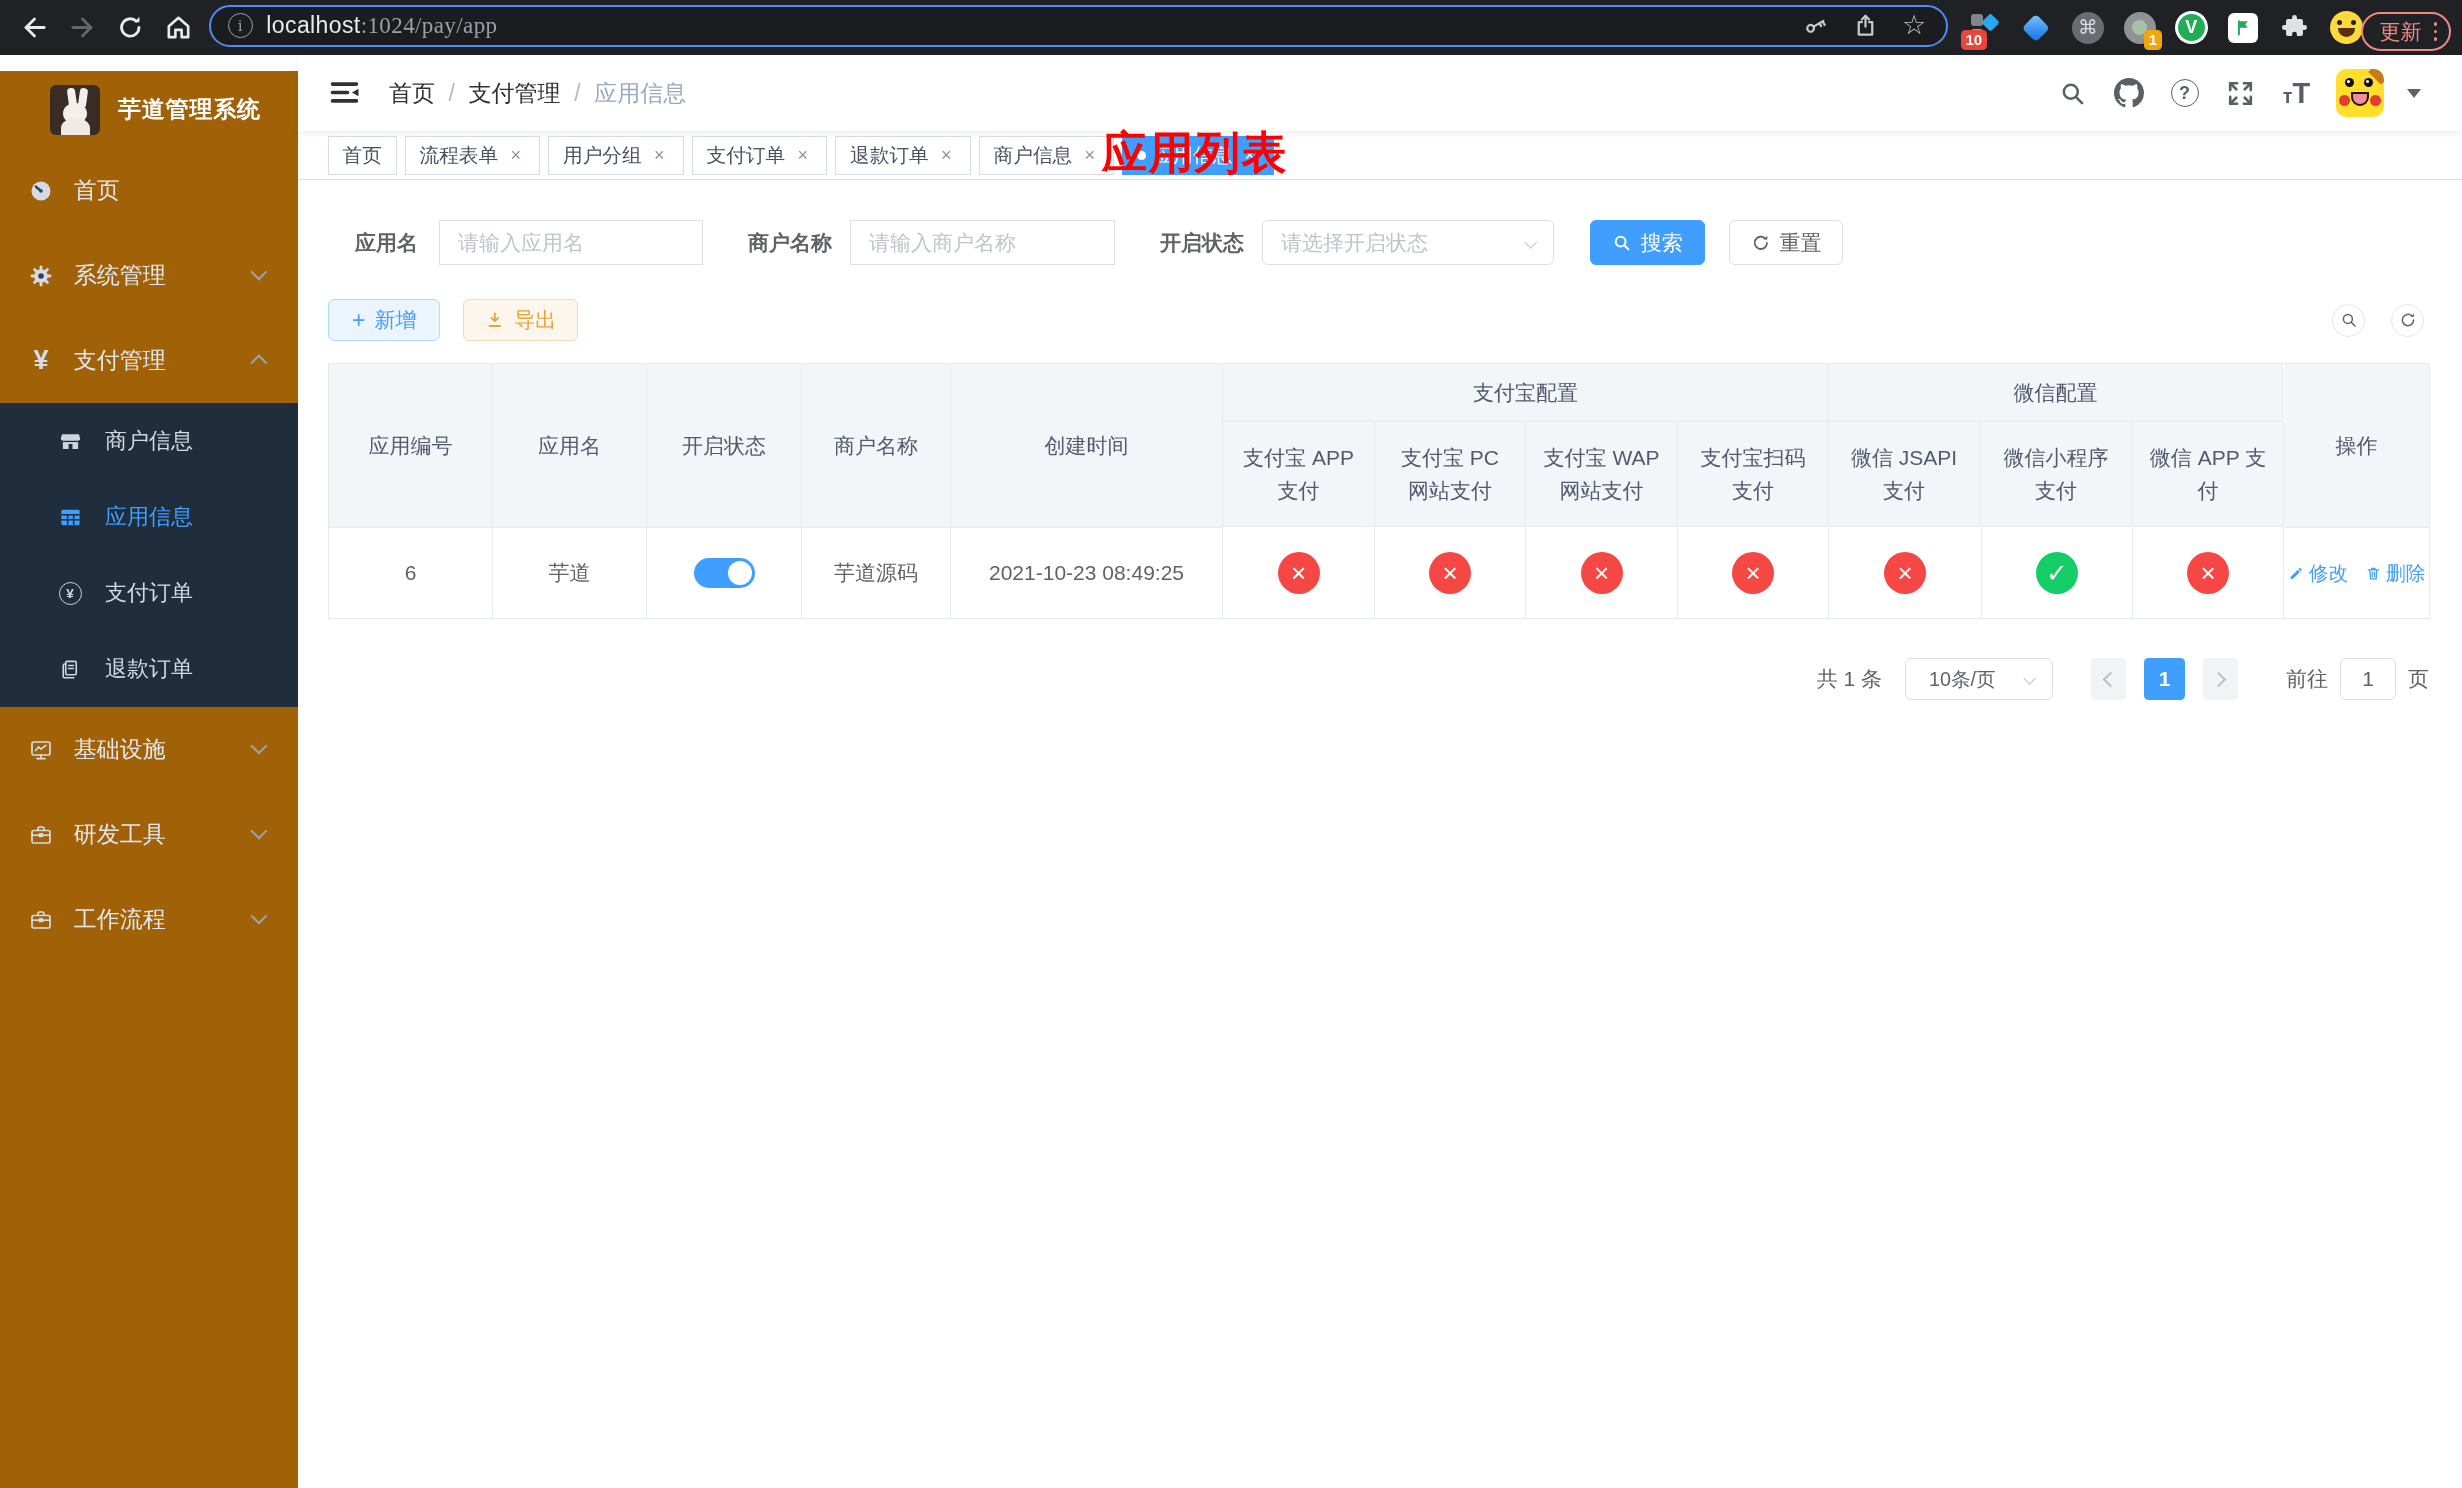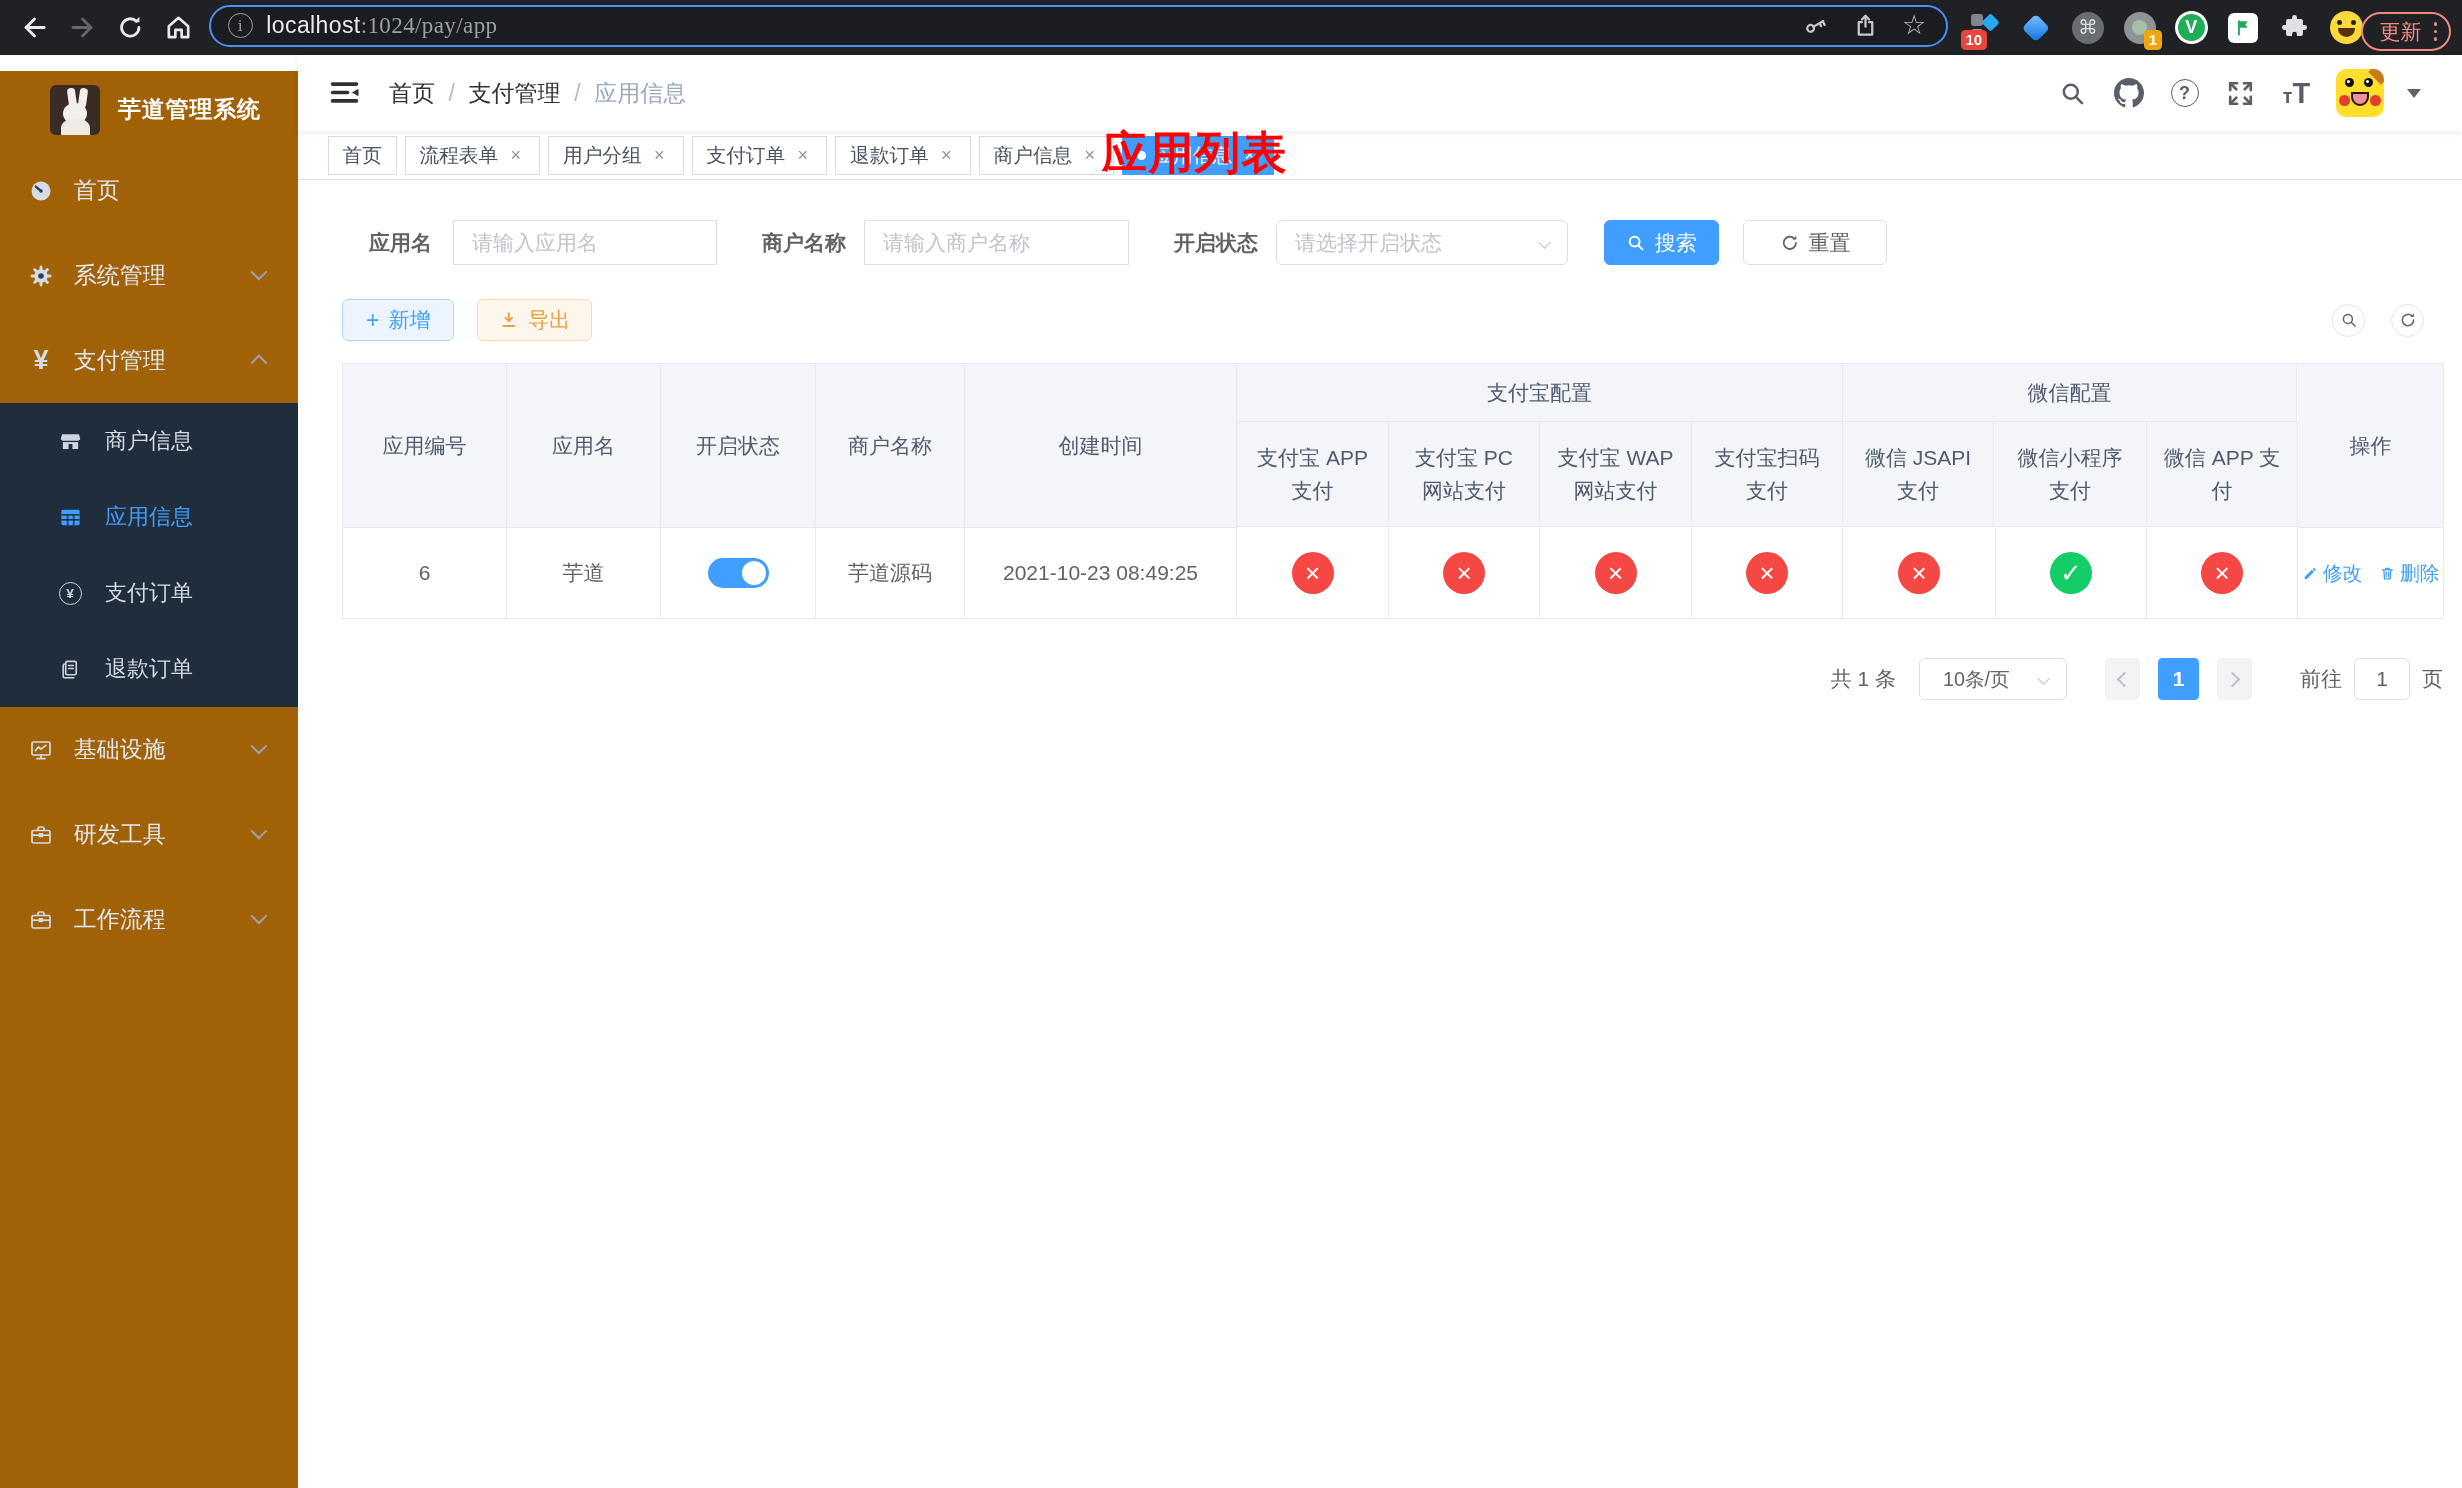--- a/index.html
+++ b/index.html
@@ -97,31 +97,31 @@
   
   .tabsbar{height:48px;border-bottom:0.8px solid #d8dce5;display:flex;align-items:center;padding-left:30px;gap:8.3px;background:#fff;}
   .tab{height:39px;display:flex;align-items:center;padding:0 13.6px;border:0.8px solid #d8dce5;background:#fff;color:#495060;font-size:19.7px;cursor:pointer;box-sizing:border-box;}
   .tab .dot{display:none;width:9px;height:9px;border-radius:50%;background:#fff;margin-right:7.6px;}
   .tab .tab-close{margin-left:7.6px;font-size:18px;color:#8a919c;width:19.7px;height:19.7px;display:flex;align-items:center;justify-content:center;border-radius:50%;}
   .tab .tab-close::after{content:"×";}
   .tab.active{background:var(--accent,#409eff);border-color:var(--accent,#409eff);color:#fff;}
   .tab.active .dot{display:block;}
   .tab.active .tab-close{color:#fff;}
   
-  .app{padding:0 30px;margin-left:14px;}
+  .app{padding:0 30px;}
   .filter-row{margin-top:39px;height:47px;display:flex;align-items:center;}
   .f-label{font-size:21px;color:#606266;font-weight:600;white-space:nowrap;}
   .f-input{height:45px;box-sizing:border-box;border:1.5px solid #dcdfe6;border-radius:0;font-size:21px;color:#606266;padding:0 18px;outline:none;font-family:inherit;}
   .f-input::placeholder{color:#bfc4cc;}
   .f-select{height:45px;box-sizing:border-box;border:1.5px solid #dcdfe6;border-radius:6px;display:flex;align-items:center;padding:0 18px;position:relative;cursor:pointer;background:#fff;}
   .f-select .ph{font-size:21px;color:#bfc4cc;}
   .sel-caret{position:absolute;right:18px;top:16.7px;width:8.3px;height:8.3px;border-right:1.9px solid #c0c4cc;border-bottom:1.9px solid #c0c4cc;transform:rotate(45deg);}
   .btn{display:flex;align-items:center;justify-content:center;gap:9px;border-radius:6px;font-size:21px;cursor:pointer;font-family:inherit;box-sizing:border-box;}
   .btn-search{height:45px;padding:0 21px;background:var(--accent,#409eff);border:1.5px solid var(--accent,#409eff);color:#fff;}
-  .btn-reset{height:45px;padding:0 36px;background:#fff;border:1.5px solid #dcdfe6;color:#606266;}
+  .btn-reset{height:45px;padding:0 21px;background:#fff;border:1.5px solid #dcdfe6;color:#606266;}
   .toolbar-row{margin-top:33px;height:42px;display:flex;align-items:center;position:relative;}
   .btn-add{height:42px;padding:0 23px;background:#ecf5ff;border:1.5px solid #b3d8ff;color:var(--accent,#409eff);}
   .btn-add .plus{font-size:23px;line-height:1;}
   .btn-add .plus::after{content:"+";}
   .btn-export{height:42px;padding:0 21px;background:#fdf6ec;border:1.5px solid #f5dab1;color:var(--warning,#e6a23c);margin-left:23px;}
   .tool-circles{position:absolute;right:7.6px;display:flex;gap:26px;}
   .circle-btn{width:33px;height:33px;border-radius:50%;border:1.5px solid #e2e6ec;background:#fff;color:#606266;display:flex;align-items:center;justify-content:center;cursor:pointer;padding:0;}
   
   .tbl{margin-top:22px;width:2101px;border-top:0.8px solid #e6ebf2;border-left:0.8px solid #e6ebf2;box-sizing:content-box;font-size:21px;color:#606266;}
   .thead{display:flex;}

